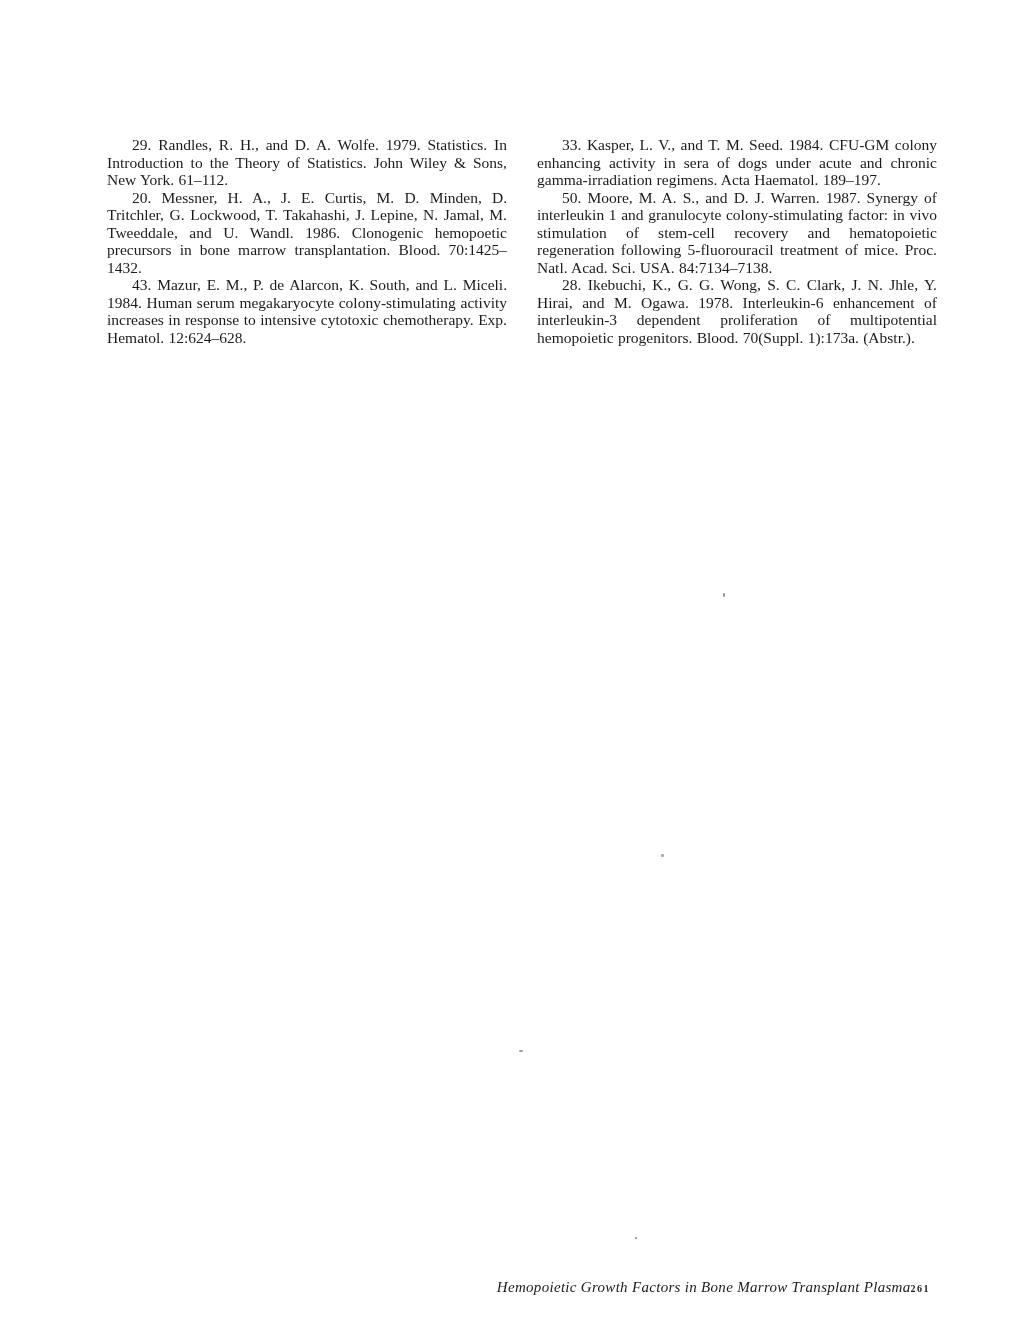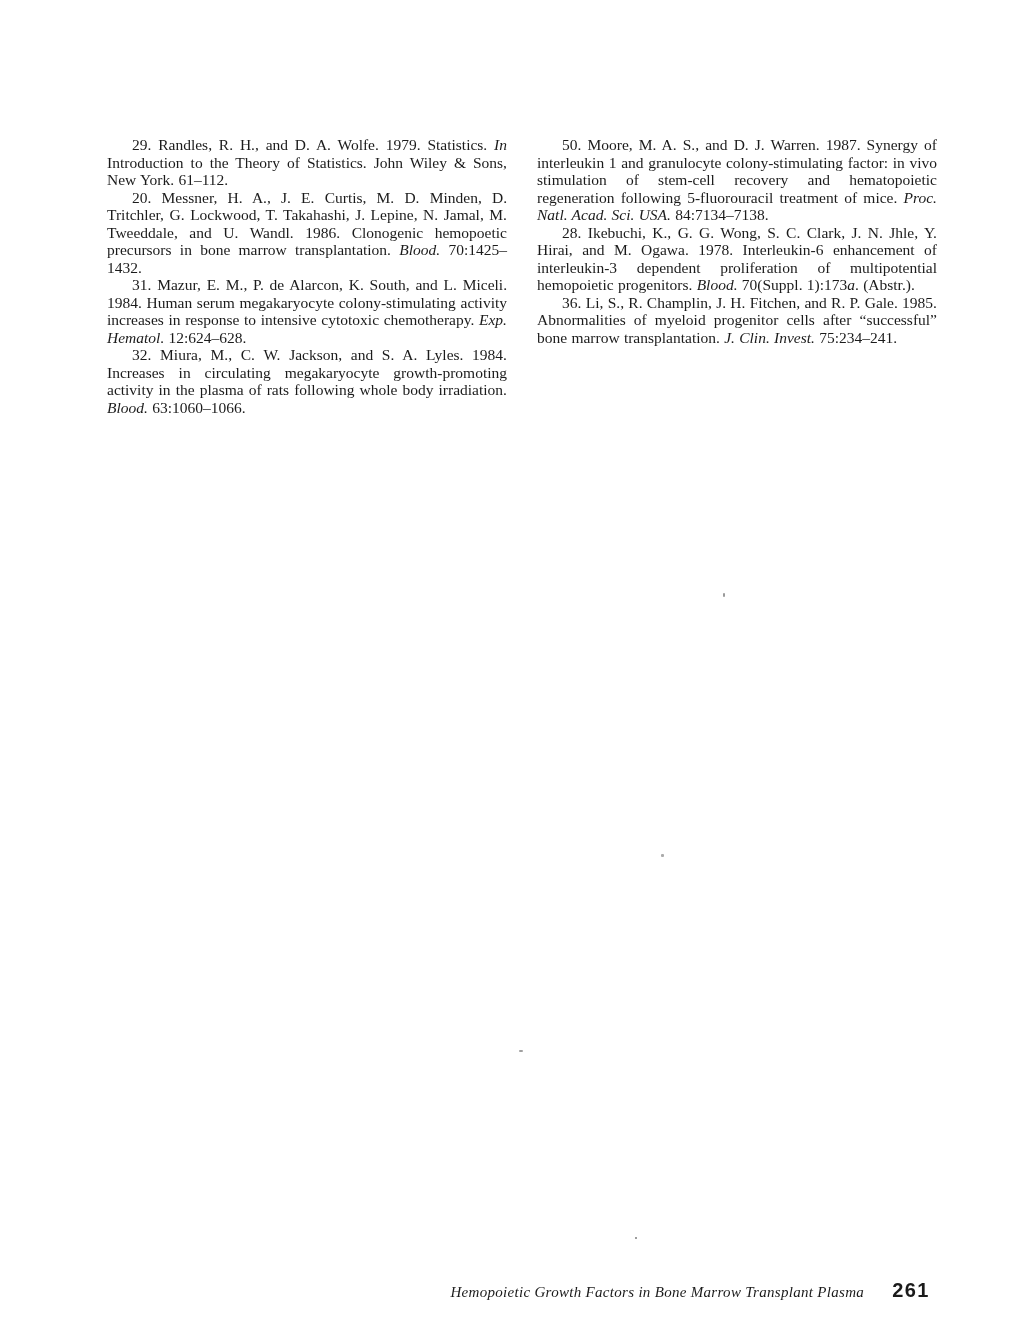--- a/index.html
+++ b/index.html
@@ -33,65 +33,62 @@
     text-indent: 25px;
     text-align: justify;
     font-size: 15.5px;
     line-height: 17.5px;
     color: #1b1b1b;
     hyphens: auto;
     -webkit-hyphens: auto;
     word-spacing: 0.4px;
   }
   .ital {
-    font-style: italic;
   }
   .footer {
     position: absolute;
     top: 1279px;
     left: 107px;
     width: 823px;
     text-align: right;
     font-size: 15px;
     white-space: nowrap;
   }
   .footer-title {
     font-style: italic;
     letter-spacing: 0.3px;
     text-align: right;
   }
   .footer-num {
-    font-family: Liberation Sans, sans-serif;
+    font-family: Liberation Serif, serif;
     font-weight: 700;
-    font-size: 20px;
-    margin-left: 28px;
+    font-size: 10px;
     letter-spacing: 1.5px;
   }
   .speck {
     position: absolute;
     background: #9a9a9a;
     border-radius: 1px;
   }
 </style>
 </head>
 <body>
 
 <div class="page">
 
   <div class="columns">
     <div class="col">
         <p class="reference"><span>29. </span><span>Randles, R. H., and D. A. Wolfe. 1979. Statistics. </span><span class="ital">In</span><span> Introduction to the Theory of Statistics. John Wiley &amp; Sons, New York. 61–112.</span></p>
         <p class="reference"><span>20. </span><span>Messner, H. A., J. E. Curtis, M. D. Minden, D. Tritchler, G. Lockwood, T. Takahashi, J. Lepine, N. Jamal, M. Tweeddale, and U. Wandl. 1986. Clonogenic hemopoetic precursors in bone marrow transplantation. </span><span class="ital">Blood.</span><span> 70:1425–1432.</span></p>
-        <p class="reference"><span>31. </span><span>Mazur, E. M., P. de Alarcon, K. South, and L. Miceli. 1984. Human serum megakaryocyte colony-stimulating activity increases in response to intensive cytotoxic chemotherapy. </span><span class="ital">Exp. Hematol.</span><span> 12:624–628.</span></p>
-        <p class="reference"><span>32. </span><span>Miura, M., C. W. Jackson, and S. A. Lyles. 1984. Increases in circulating megakaryocyte growth-promoting activity in the plasma of rats following whole body irradiation. </span><span class="ital">Blood.</span><span> 63:1060–1066.</span></p>
+        <p class="reference"><span>43. </span><span>Mazur, E. M., P. de Alarcon, K. South, and L. Miceli. 1984. Human serum megakaryocyte colony-stimulating activity increases in response to intensive cytotoxic chemotherapy. </span><span class="ital">Exp. Hematol.</span><span> 12:624–628.</span></p>
       </div>
     <div class="col">
+        <p class="reference"><span>33. </span><span>Kasper, L. V., and T. M. Seed. 1984. CFU-GM colony enhancing activity in sera of dogs under acute and chronic gamma-irradiation regimens. </span><span class="ital">Acta Haematol.</span><span> 189–197.</span></p>
         <p class="reference"><span>50. </span><span>Moore, M. A. S., and D. J. Warren. 1987. Synergy of interleukin 1 and granulocyte colony-stimulating factor: in vivo stimulation of stem-cell recovery and hematopoietic regeneration following 5-fluorouracil treatment of mice. </span><span class="ital">Proc. Natl. Acad. Sci. USA.</span><span> 84:7134–7138.</span></p>
         <p class="reference"><span>28. </span><span>Ikebuchi, K., G. G. Wong, S. C. Clark, J. N. Jhle, Y. Hirai, and M. Ogawa. 1978. Interleukin-6 enhancement of interleukin-3 dependent proliferation of multipotential hemopoietic progenitors. </span><span class="ital">Blood.</span><span> 70(Suppl. 1):173</span><span class="ital">a</span><span>. (Abstr.).</span></p>
-        <p class="reference"><span>36. </span><span>Li, S., R. Champlin, J. H. Fitchen, and R. P. Gale. 1985. Abnormalities of myeloid progenitor cells after “successful” bone marrow transplantation. </span><span class="ital">J. Clin. Invest.</span><span> 75:234–241.</span></p>
       </div>
   </div>
 
   <div class="footer">
     <span class="footer-title">Hemopoietic Growth Factors in Bone Marrow Transplant Plasma</span><span class="footer-num">261</span>
   </div>
 
   <div class="speck" style="left:723px; top:593px; width:2px; height:4px;"></div>
   <div class="speck" style="left:661px; top:854px; width:3px; height:3px; background:#ababab;"></div>
   <div class="speck" style="left:519px; top:1050px; width:4px; height:2px; background:#a0a0a0;"></div>

